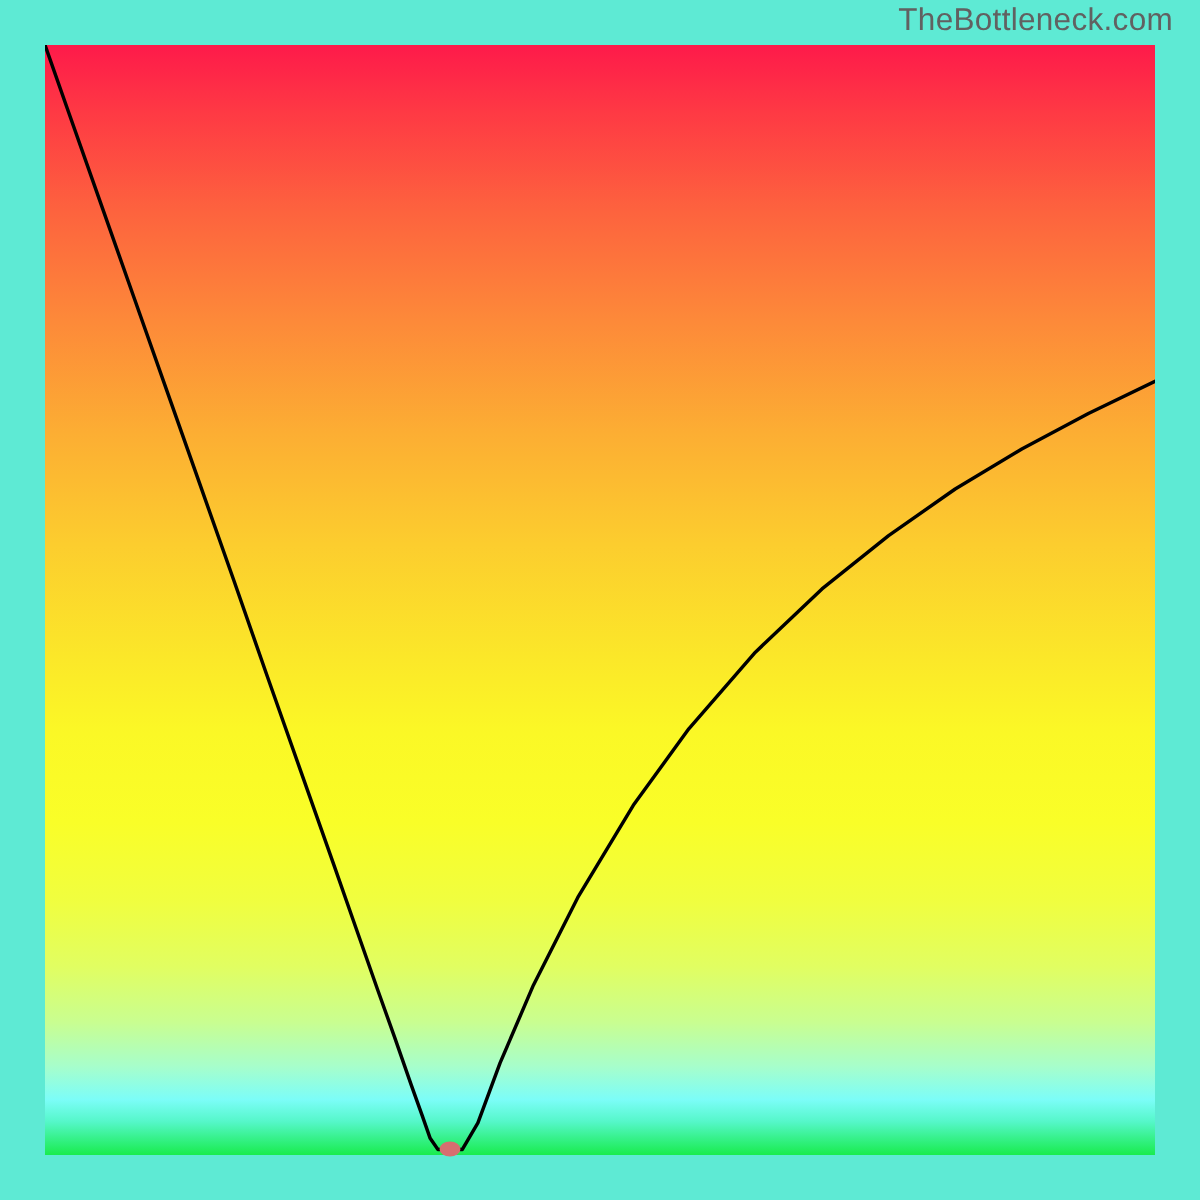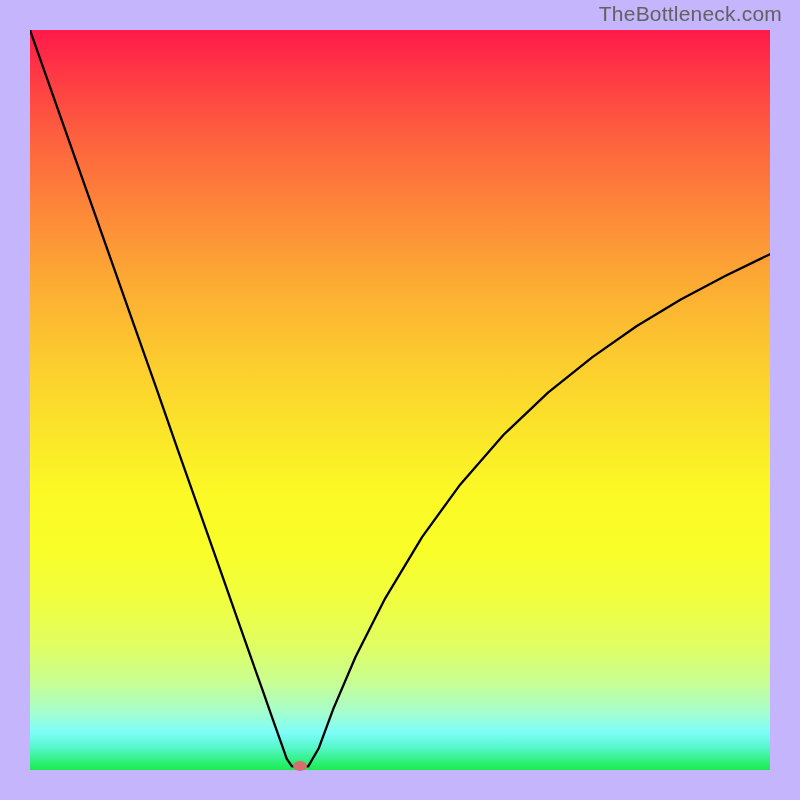--- a/index.html
+++ b/index.html
@@ -1,21 +1,21 @@
 <!DOCTYPE html>
 <html><head>
 <meta charset="utf-8">
 <style>
   * { margin: 0; padding: 0; box-sizing: border-box; }
   html, body { width: 800px; height: 800px; overflow: hidden; background: #000; }
   .frame {
     position: relative;
     width: 800px;
     height: 800px;
-    background: #c4b5fd;
+    background: #5eead4;
   }
   .watermark {
     position: absolute;
     top: 2px;
     right: 18px;
     color: #616161;
     font-family: Arial, Helvetica, sans-serif;
     font-size: 21px;
     font-weight: 400;
     letter-spacing: 0.2px;

